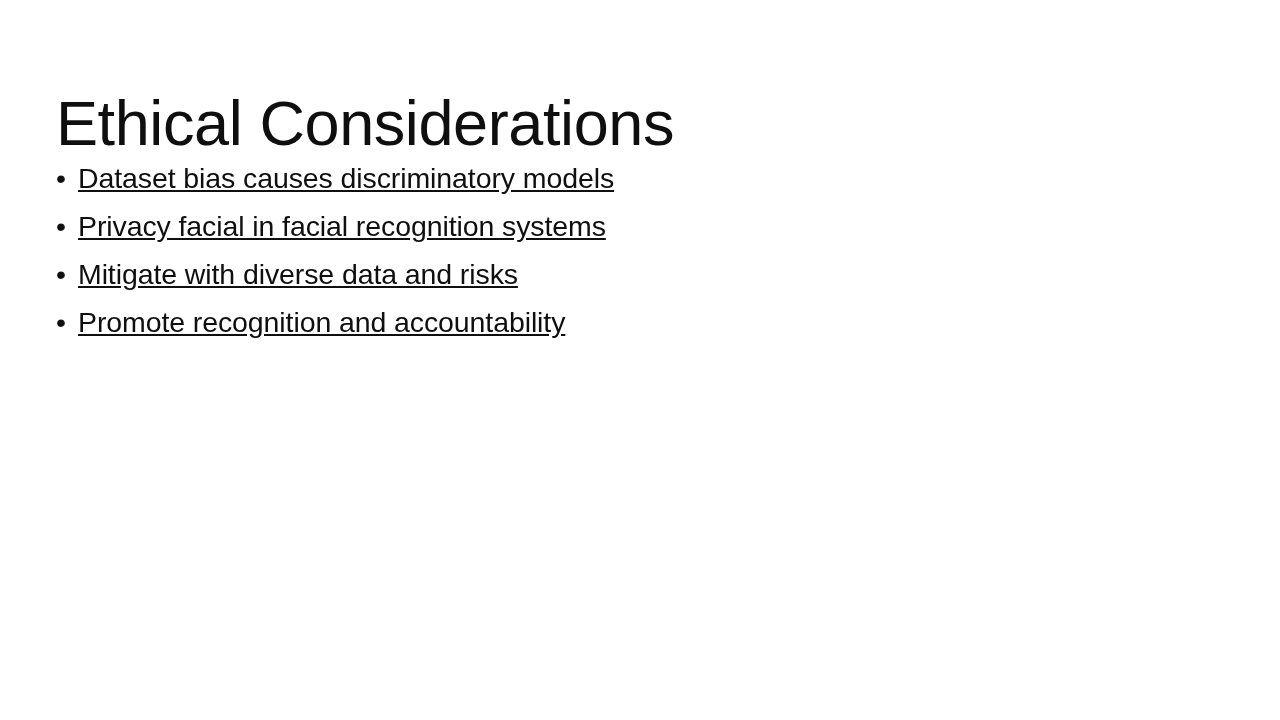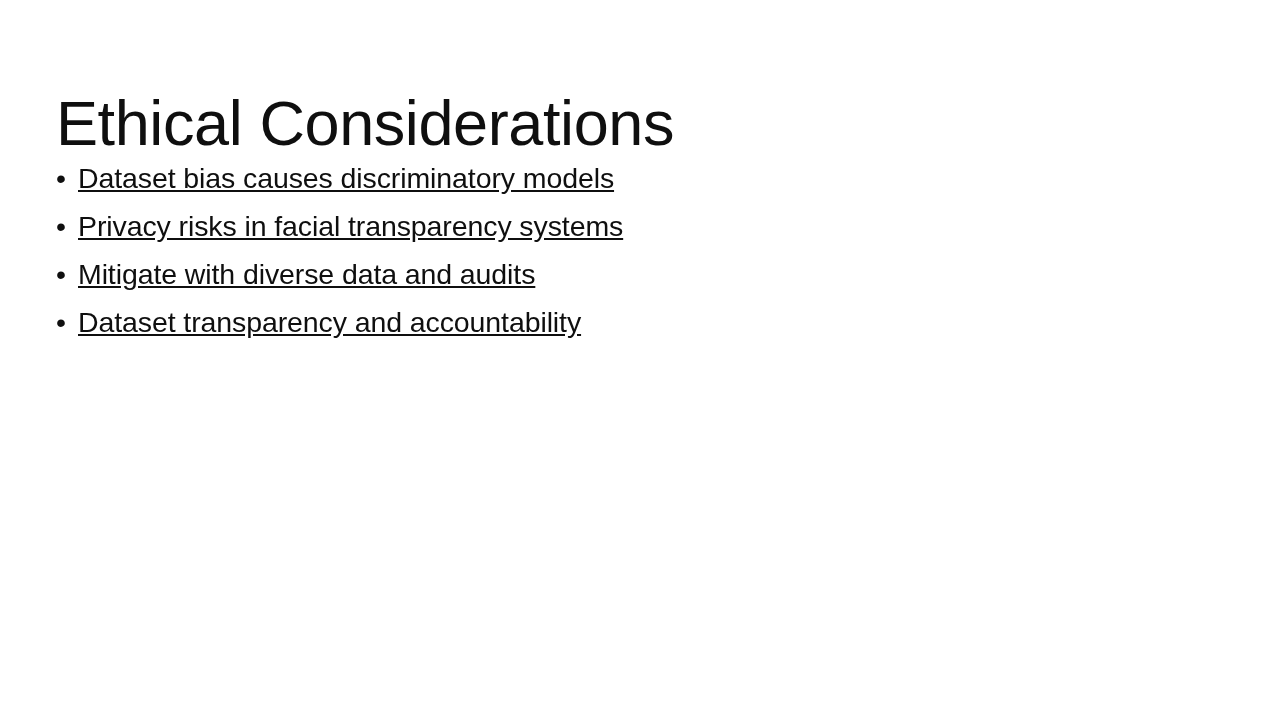--- a/index.html
+++ b/index.html
@@ -81,28 +81,28 @@
 
   <ul class="bullet-list">
 
     <li class="bullet-item">
       <span class="bullet-marker">•</span>
       <span class="bullet-text">Dataset bias causes discriminatory models</span>
     </li>
 
     <li class="bullet-item">
       <span class="bullet-marker">•</span>
-      <span class="bullet-text">Privacy risks in facial transparency systems</span>
+      <span class="bullet-text">Privacy facial in facial recognition systems</span>
     </li>
 
     <li class="bullet-item">
       <span class="bullet-marker">•</span>
-      <span class="bullet-text">Mitigate with diverse data and audits</span>
+      <span class="bullet-text">Mitigate with diverse data and risks</span>
     </li>
 
     <li class="bullet-item">
       <span class="bullet-marker">•</span>
-      <span class="bullet-text">Dataset transparency and accountability</span>
+      <span class="bullet-text">Promote recognition and accountability</span>
     </li>
 
   </ul>
 
 </div>
 
 </body></html>

